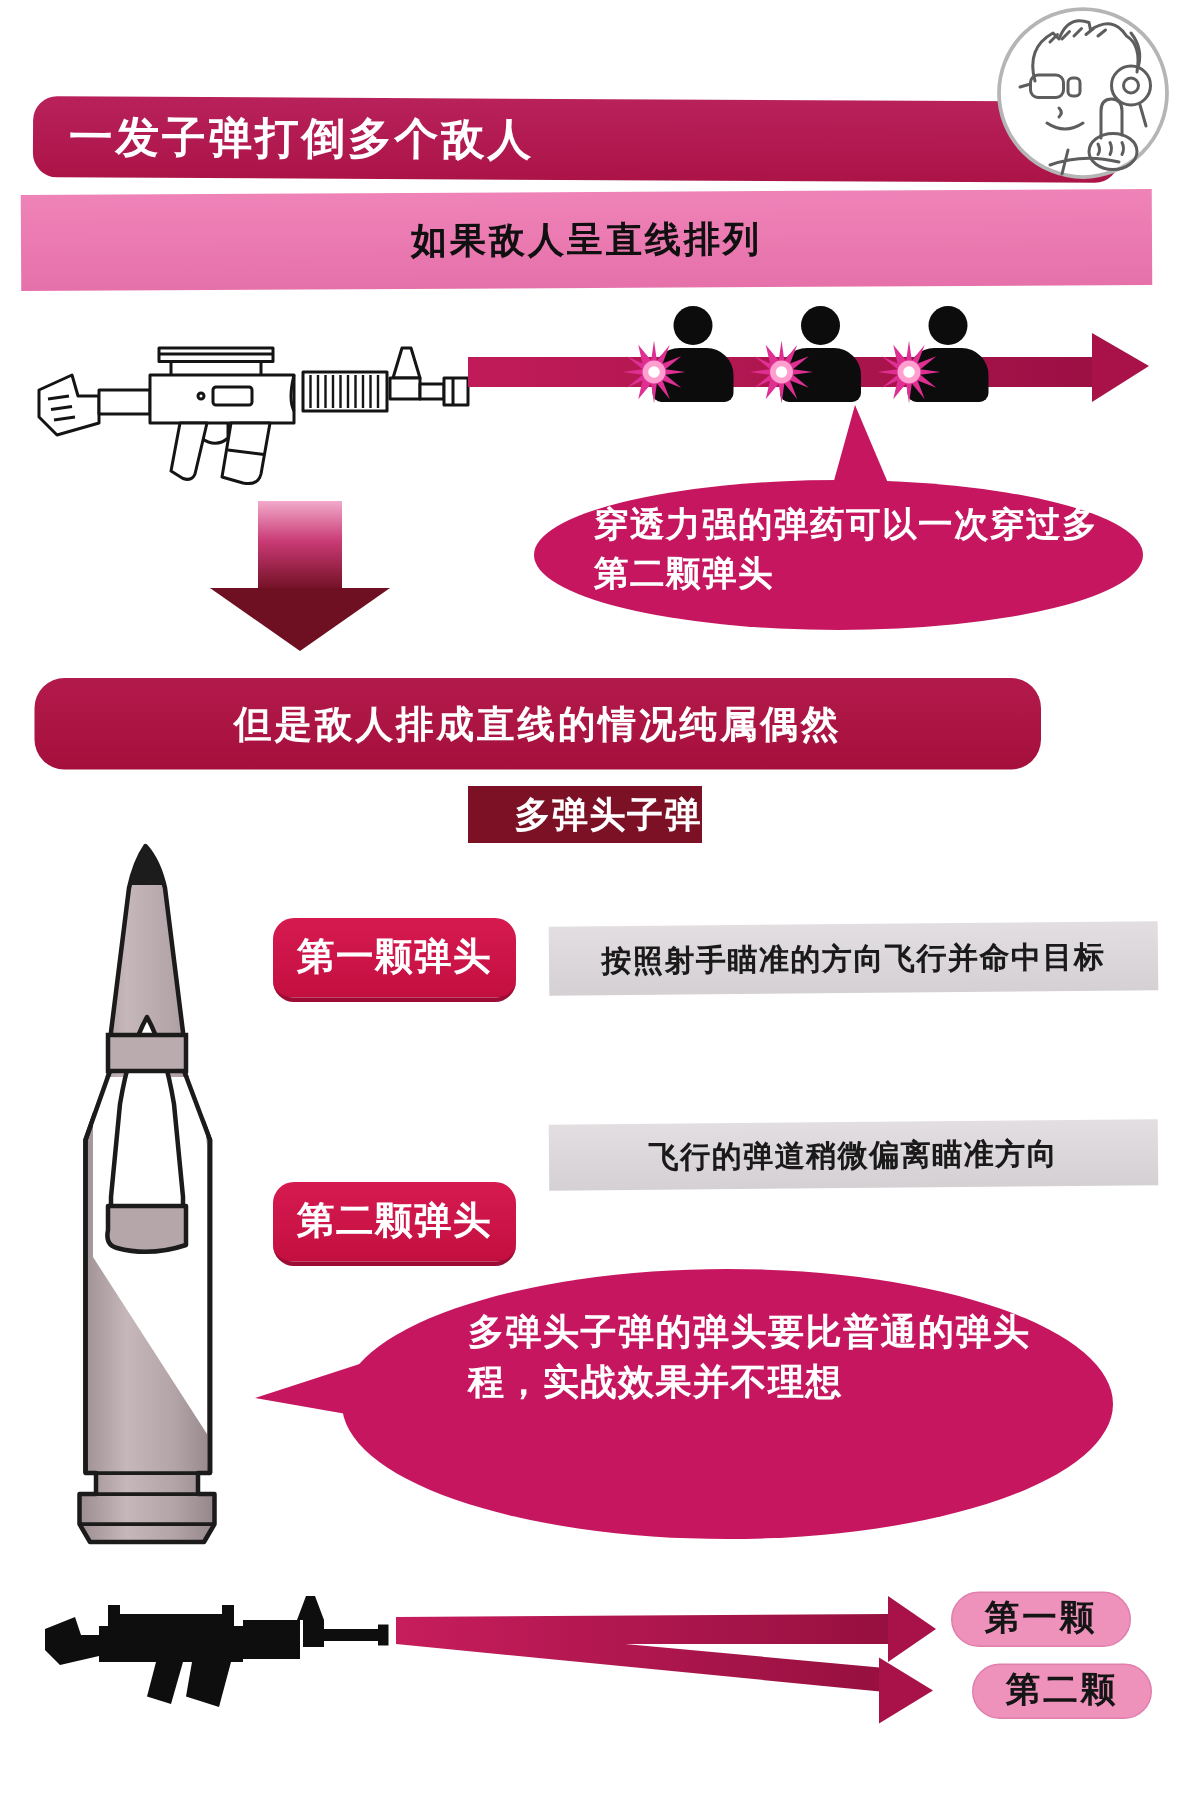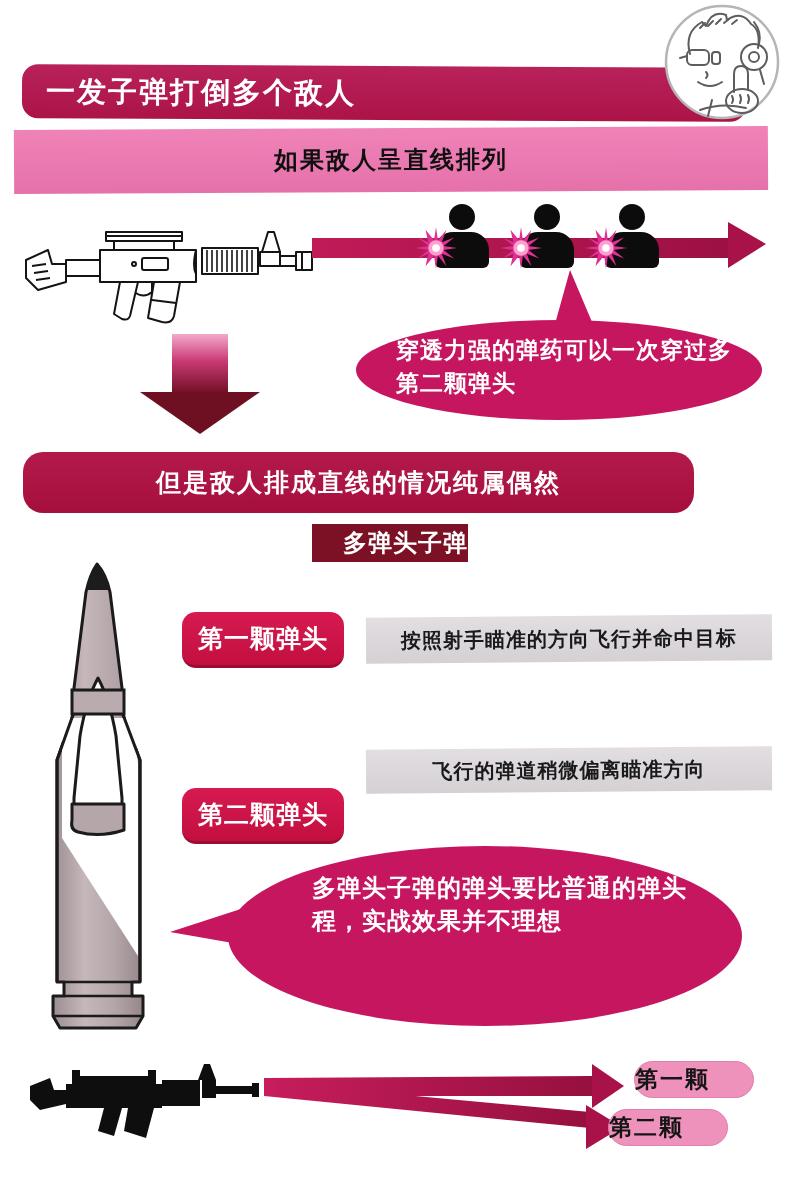--- a/index.html
+++ b/index.html
@@ -62,21 +62,21 @@
   }
   .wh-bar{
     width:406px;background:linear-gradient(180deg,#e2dee1 0%,#d4d0d3 100%);
     color:#1a1a1a;font-weight:bold;font-size:20px;text-align:center;letter-spacing:1px;
     transform:rotate(-.5deg);
   }
   
   .pill{
     width:120px;height:37px;border-radius:19px;
     background:#ee92bc;border:1px solid #e07fae;box-sizing:border-box;
-    color:#151515;font-weight:bold;font-size:23px;line-height:35px;text-align:left;letter-spacing:2px;
+    color:#151515;font-weight:bold;font-size:23px;line-height:35px;text-align:center;letter-spacing:2px;
   }
 </style>
 </head>
 <body>
 
 <div class="abs title-banner">一发子弹打倒多个敌人</div>
 
 <svg class="abs" style="left:662px;top:2px;z-index:5;" width="120" height="120" viewBox="0 0 120 120">
   <circle cx="60" cy="60" r="56" fill="#ffffff" stroke="#b5b5b5" stroke-width="2.5"></circle>
   <g fill="none" stroke="#5d5d5d" stroke-width="2" stroke-linecap="round" stroke-linejoin="round">
@@ -247,13 +247,13 @@
         <stop offset="1" stop-color="#96103f"></stop>
     </linearGradient>
   </defs>
   <polygon points="6,20 334,18 334,38 6,38" fill="url(#gArrow2)"></polygon>
   <polygon points="334,6 366,28 334,50" fill="#a81248"></polygon>
   <polygon points="6,24 332,54 332,70 6,38" fill="url(#gArrow2)"></polygon>
   <polygon points="328,47 364,69 328,91" fill="#a81248"></polygon>
 </svg>
 
 <div class="abs pill" style="left:634px;top:1061px;">第一颗</div>
-<div class="abs pill" style="left:608px;top:1109px;">第二颗</div>
+<div class="abs pill" style="left:648px;top:1109px;">第二颗</div>
 
 </body></html>

